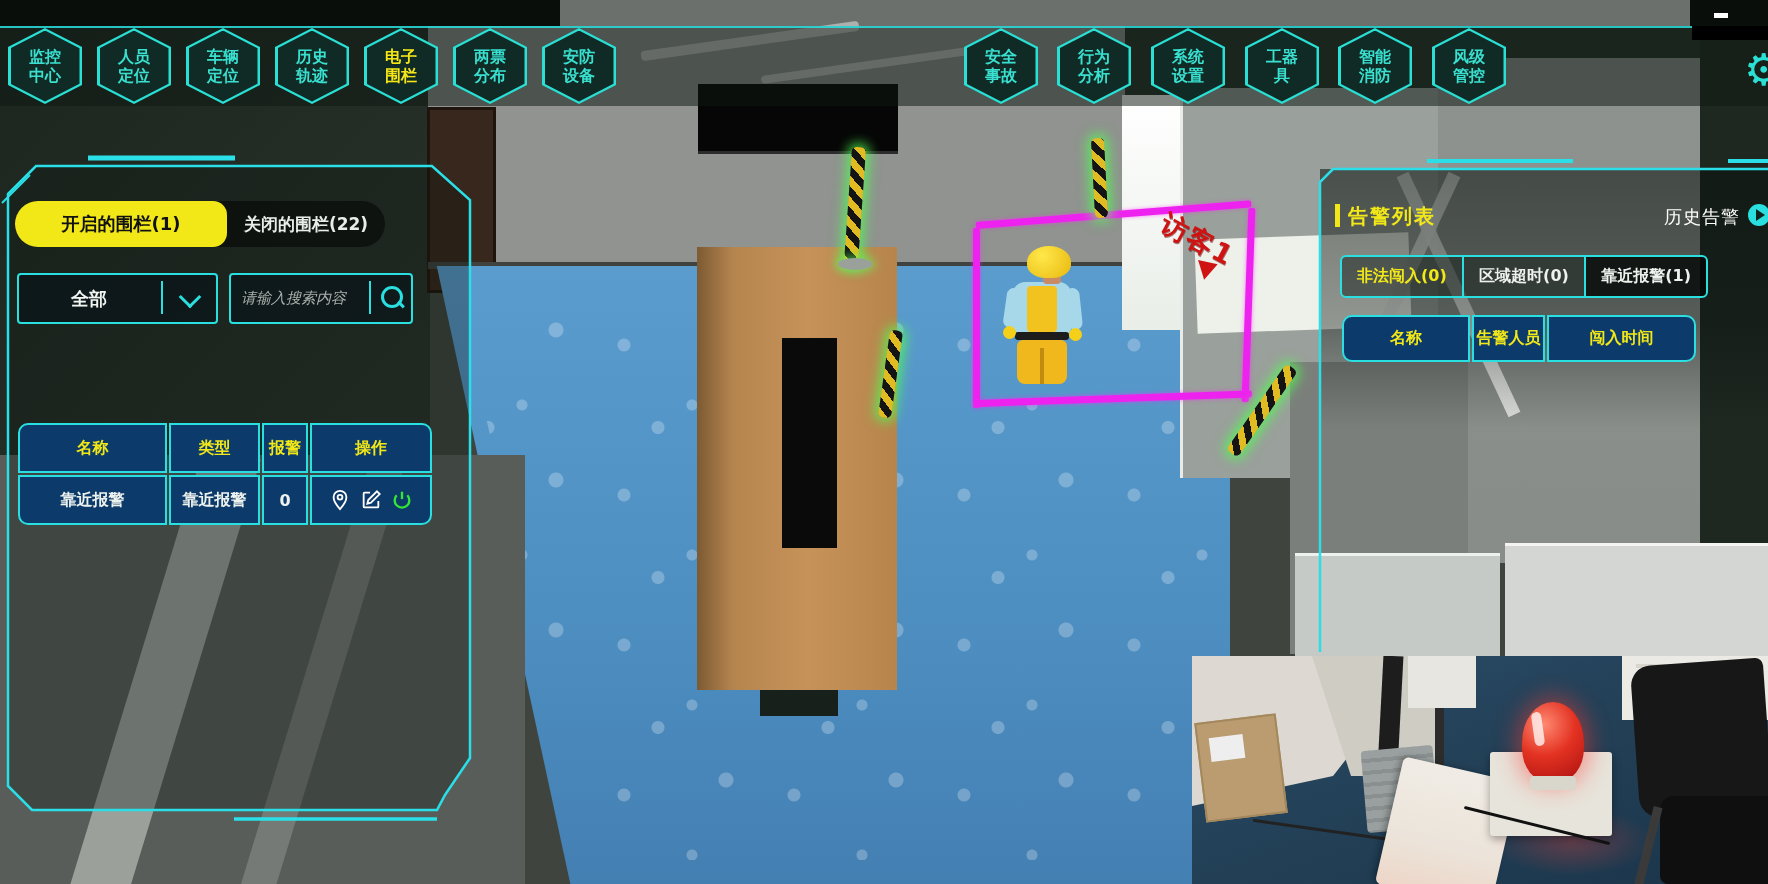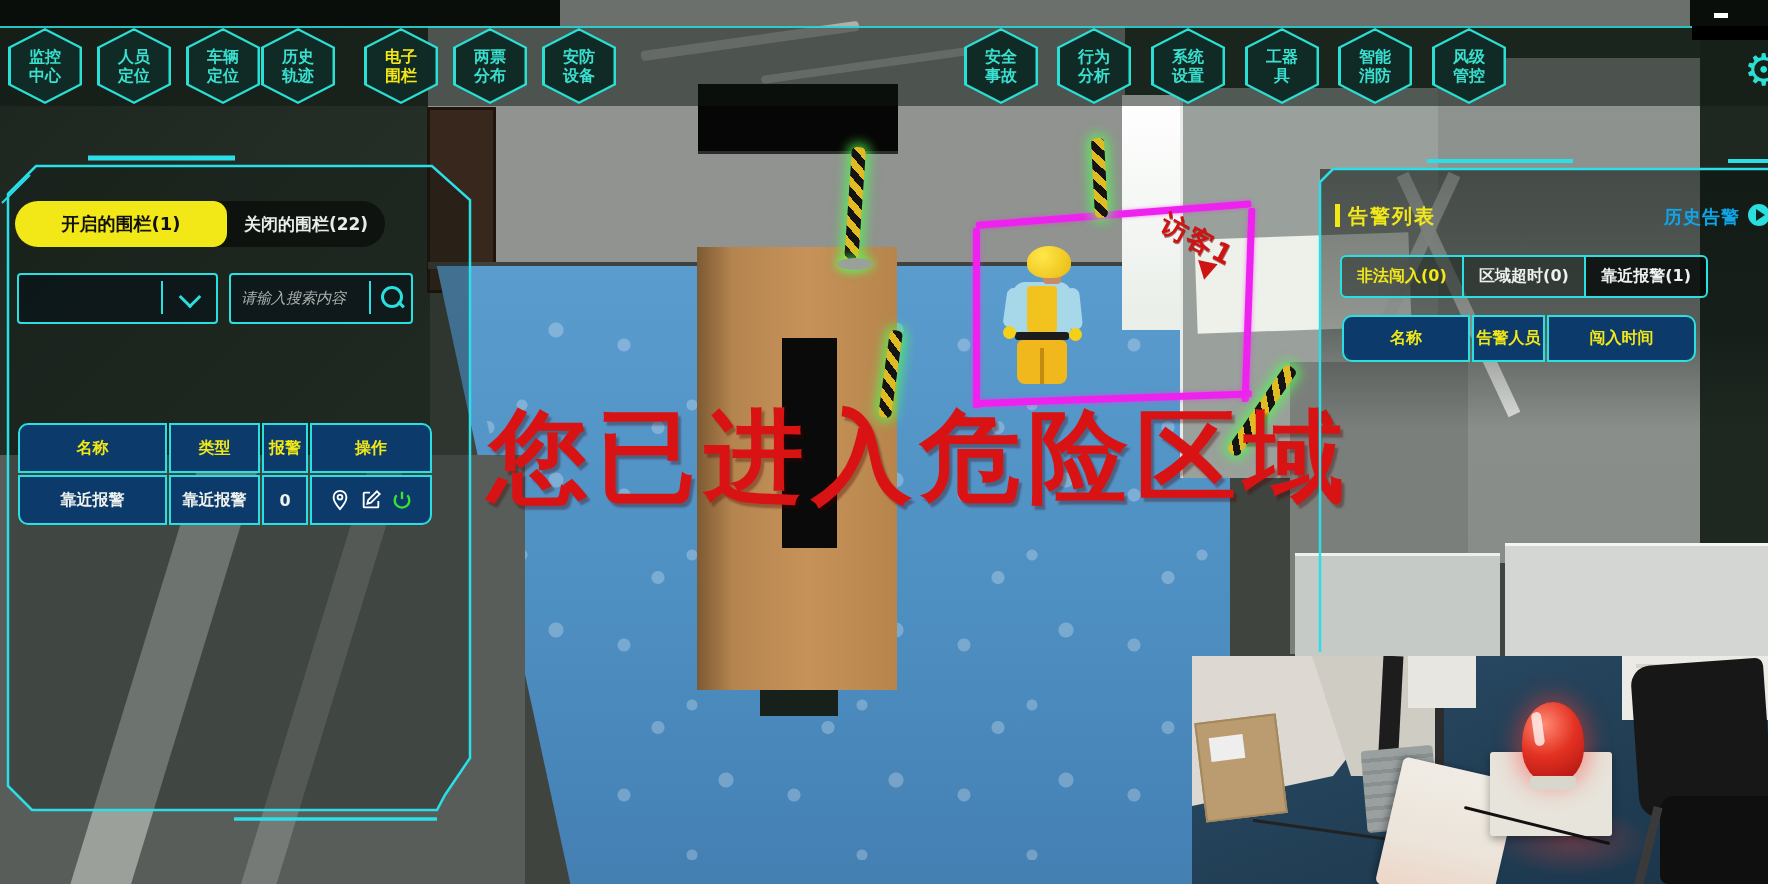--- a/index.html
+++ b/index.html
@@ -124,21 +124,21 @@
   .fcell.r2c1{border-radius:0 0 0 10px;}.fcell.r2c4{border-radius:0 0 10px 0;}
   .acticons{display:flex;gap:9px;align-items:center;justify-content:center;}
   .acticons svg{display:block;}
 
   
   .rp-bg{left:1320px;top:169px;width:448px;height:260px;z-index:21;
          background:linear-gradient(180deg,rgba(8,16,12,.55) 0%,rgba(8,16,12,.4) 60%,rgba(8,16,12,0) 100%);}
   .rp{z-index:23;}
   .rp-titlebar{left:1335px;top:204px;width:5px;height:23px;background:#f2e818;}
   .rp-title{left:1348px;top:203px;font-size:20px;font-weight:700;color:#f2e818;letter-spacing:2px;}
-  .rp-history{left:1664px;top:205px;font-size:18px;font-weight:700;color:#0ea5e9;letter-spacing:1px;}
+  .rp-history{left:1664px;top:205px;font-size:18px;font-weight:400;color:#ffffff;letter-spacing:1px;}
   .rp-play{left:1748px;top:204px;width:22px;height:22px;border-radius:50%;background:#2adfe0;}
   .rp-play::after{content:"";position:absolute;left:8px;top:5px;width:0;height:0;
                   border-left:9px solid #0c2420;border-top:6px solid transparent;border-bottom:6px solid transparent;}
   .rtabs{left:1340px;top:255px;width:368px;height:43px;display:grid;grid-template-columns:1fr 1fr 1fr;}
   .rtab{border:2px solid #2adfe0;border-left-width:1px;border-right-width:1px;background:rgba(22,32,27,.5);
         display:flex;align-items:center;justify-content:center;font-size:16px;font-weight:700;color:#eef2ee;}
   .rtab:first-child{border-left-width:2px;border-radius:6px 0 0 6px;color:#f2e818;}
   .rtab:last-child{border-right-width:2px;border-radius:0 6px 6px 0;background:rgba(3,6,5,.8);}
   .rtable{left:1342px;top:315px;width:358px;display:grid;grid-template-columns:128px 73px 149px;grid-auto-rows:47px;gap:2px;}
   .rcell{background:#0c3a6a;border:2px solid #2adfe0;display:flex;align-items:center;justify-content:center;
@@ -257,21 +257,20 @@
       <div class="wc wc-glow"></div>
       <div class="wc wc-alarmbox"></div>
       <div class="wc wc-beacon"></div>
       <div class="wc wc-beacon-hl"></div>
       <div class="wc wc-beacon-base"></div>
       <div class="wc wc-cable"></div>
     </div>
   </div>
 
   <div class="abs warning">
-    <div>您已进入危险区域</div>
   </div>
 
   <svg class="frames" width="1768" height="884">
     <path d="M8,194 L36,166 L432,166 L470,200 L470,758 L445,795 L437,810 L32,810 L8,786 Z" fill="rgba(12,22,17,0.32)" stroke="#2adfe8" stroke-width="2.5"></path>
     <line x1="88" y1="158" x2="235" y2="158" stroke="#2adfe8" stroke-width="5"></line>
     <line x1="2" y1="203" x2="30" y2="175" stroke="#2adfe8" stroke-width="2"></line>
     <line x1="234" y1="819" x2="437" y2="819" stroke="#2adfe8" stroke-width="3.5"></line>
     <path d="M1320,652 L1320,182 L1333,169 L1768,169" fill="none" stroke="#2adfe8" stroke-width="2.5"></path>
     <line x1="1427" y1="161" x2="1573" y2="161" stroke="#2adfe8" stroke-width="4"></line>
     <line x1="1728" y1="161" x2="1768" y2="161" stroke="#2adfe8" stroke-width="4"></line>
@@ -295,21 +294,21 @@
       </div>
     </div>
   <div class="hex" style="left:186px">
       <div class="hb"></div>
       <div class="hi"></div>
       <div class="ht">
         <span>车辆</span>
         <span>定位</span>
       </div>
     </div>
-  <div class="hex" style="left:261px">
+  <div class="hex" style="left:275px">
       <div class="hb"></div>
       <div class="hi"></div>
       <div class="ht">
         <span>历史</span>
         <span>轨迹</span>
       </div>
     </div>
   <div class="hex active" style="left:364px">
       <div class="hb"></div>
       <div class="hi"></div>
@@ -388,20 +387,21 @@
 
   <div class="abs lp tabs-bg"></div>
   <div class="abs lp tab-active">
     <span>开启的围栏(1)</span>
   </div>
   <div class="abs lp tab-inactive">
     <span>关闭的围栏(22)</span>
   </div>
 
   <div class="abs lp field dd">
+    <div class="dd-label">全部</div>
     <div class="dd-sep"></div>
     <div class="chev"></div>
   </div>
   <div class="abs lp field search">
     <div class="search-ph">请输入搜索内容</div>
     <div class="search-sep"></div>
     <div class="mag"></div>
   </div>
 
 

